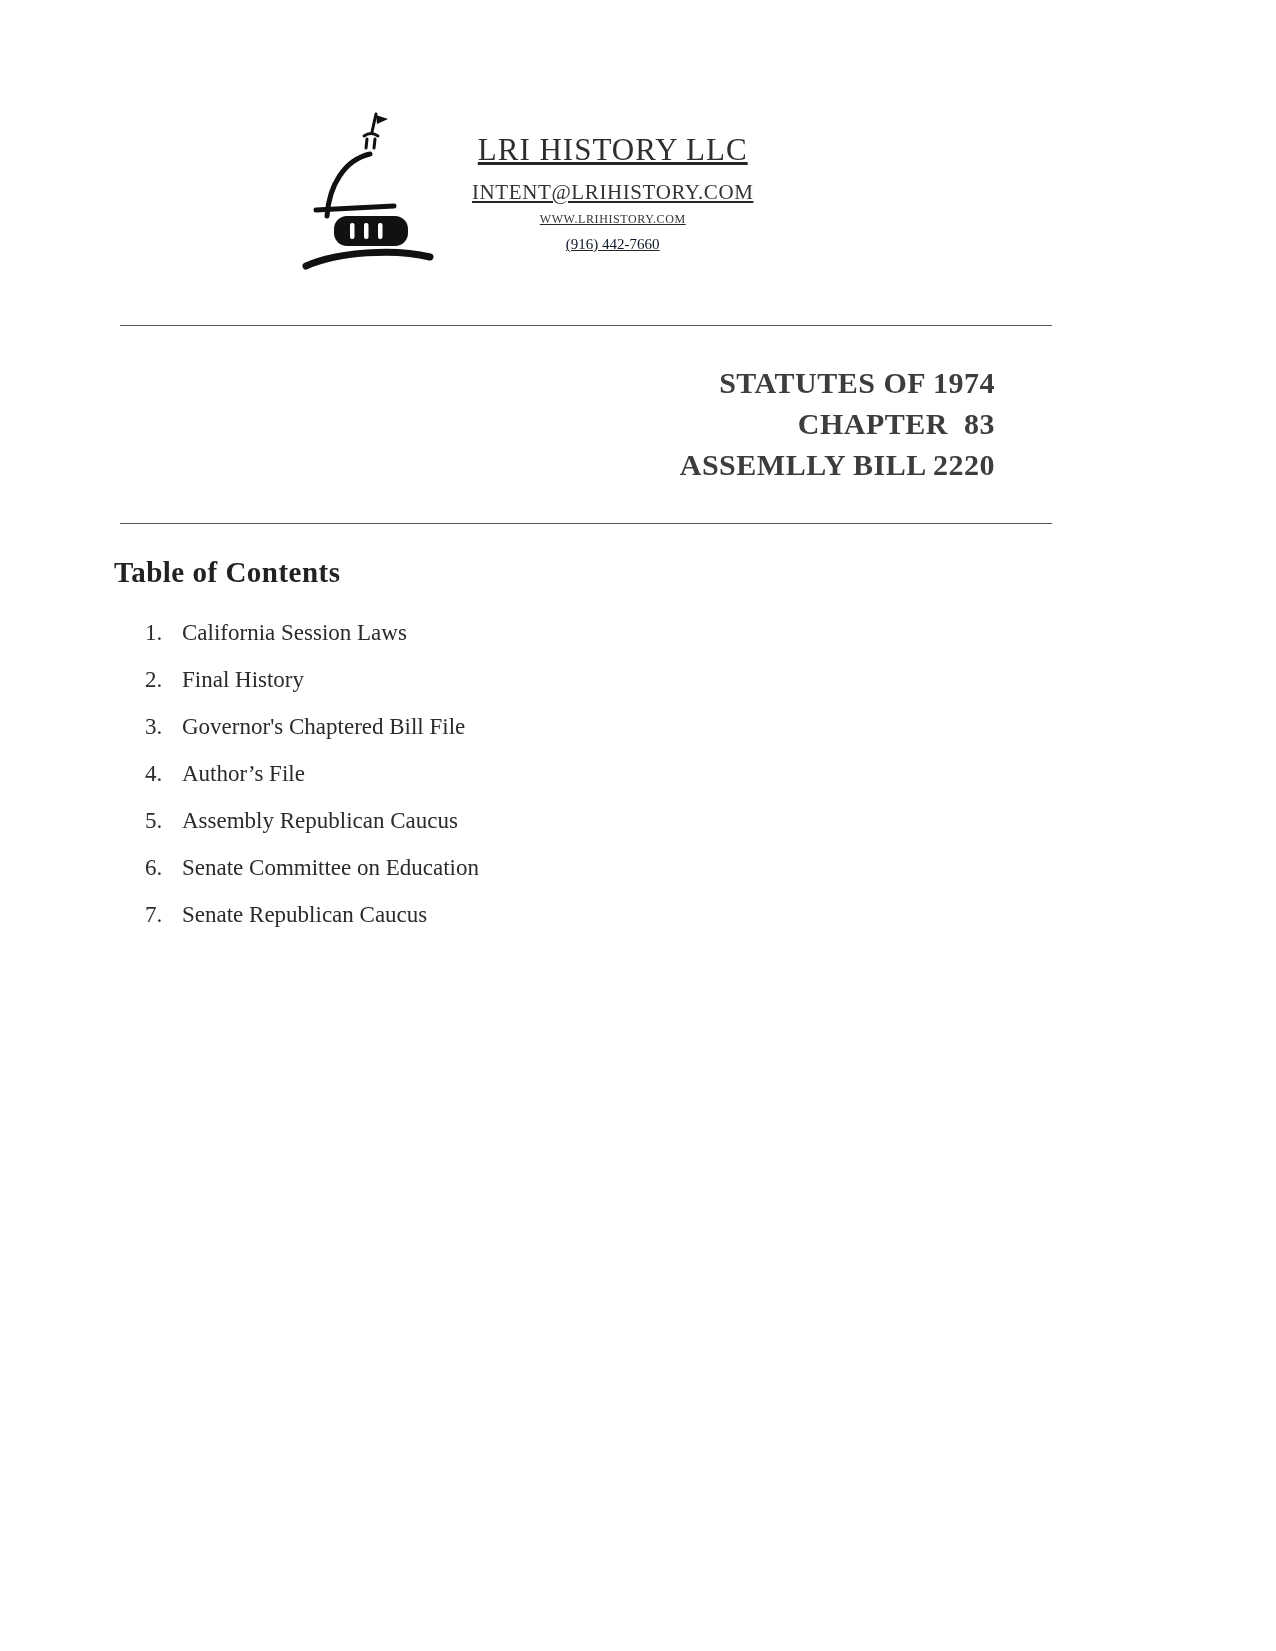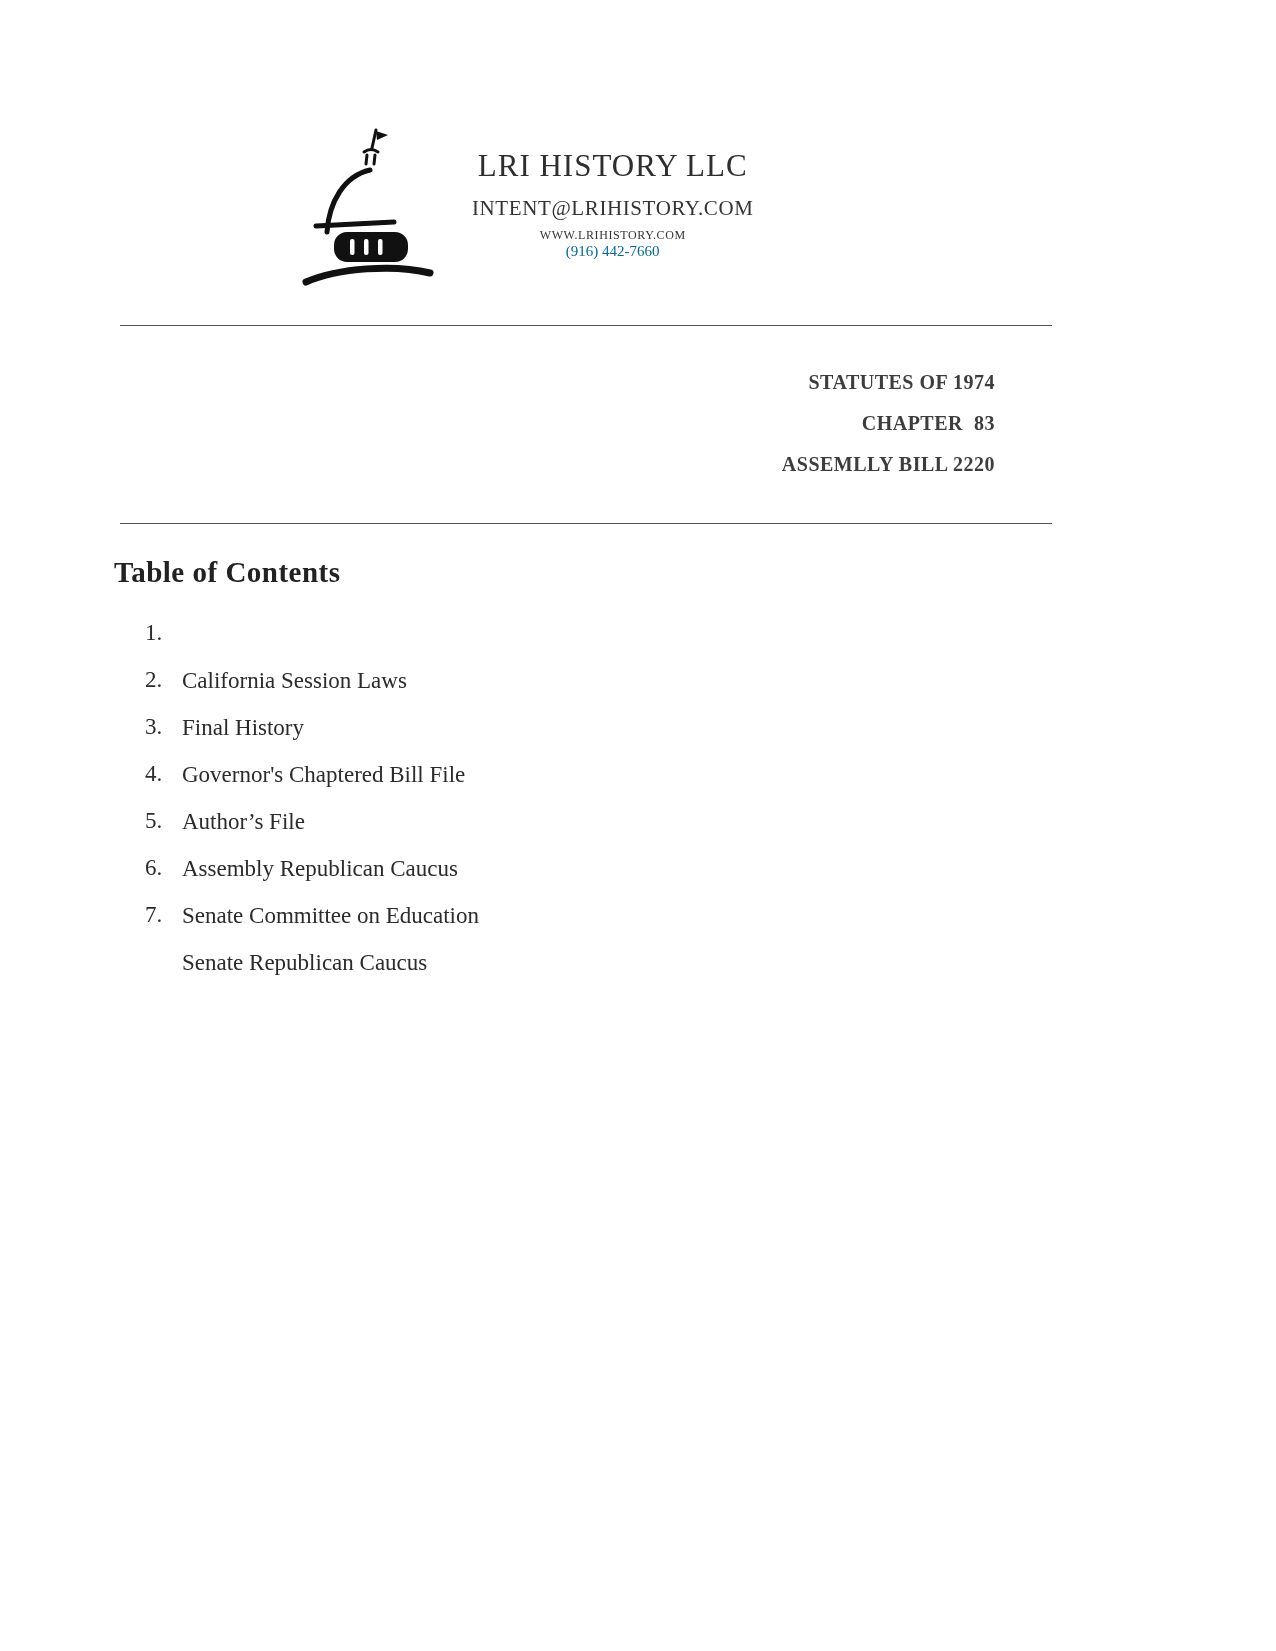--- a/index.html
+++ b/index.html
@@ -15,24 +15,25 @@
     color: #262626;
     overflow: hidden;
   }
   .page {
     position: absolute;
     inset: 0;
   }
   
   .header {
     position: absolute;
-    top: 122px;
+    top: 106px;
     left: 298px;
     display: flex;
     align-items: flex-start;
+    text-decoration: underline;
   }
   .logo {
     width: 140px;
     height: 170px;
     flex: 0 0 auto;
   }
   .company {
     margin-left: 34px;
     padding-top: 26px;
     text-align: center;
@@ -50,41 +51,41 @@
     color: #333333;
   }
   .company-web {
     font-size: 12px;
     letter-spacing: 0.6px;
     margin-top: 7px;
     color: #333333;
   }
   .company-phone {
     font-size: 15px;
-    margin-top: 0;
-    color: #0369a1;
+    margin-top: 9px;
+    color: #0f172a;
   }
   
   .rule {
     position: absolute;
     left: 120px;
     width: 932px;
     border-top: 1.6px solid #555555;
     height: 0;
   }
   .rule1 { top: 325px; }
   .rule2 { top: 523px; }
   
   .title-block {
     position: absolute;
     top: 362px;
     right: 281px;
     text-align: right;
     font-weight: bold;
-    font-size: 20px;
+    font-size: 30px;
     line-height: 41px;
     color: #3d3d3d;
     letter-spacing: 0.5px;
   }
   .title-block div {
     white-space: pre;
   }
   
   .toc-heading {
     position: absolute;
@@ -110,21 +111,20 @@
     align-items: flex-start;
     font-size: 23px;
     color: #2b2b2b;
   }
   .toc-item .num {
     width: 37px;
     flex: 0 0 auto;
   }
   .toc-item .label {
     flex: 1;
-    margin-top: 48px;
   }
 </style>
 </head>
 <body>
 
 <div class="page">
 
   <div class="header">
     <svg class="logo" viewBox="0 0 140 170" fill="none" xmlns="http://www.w3.org/2000/svg">
 

